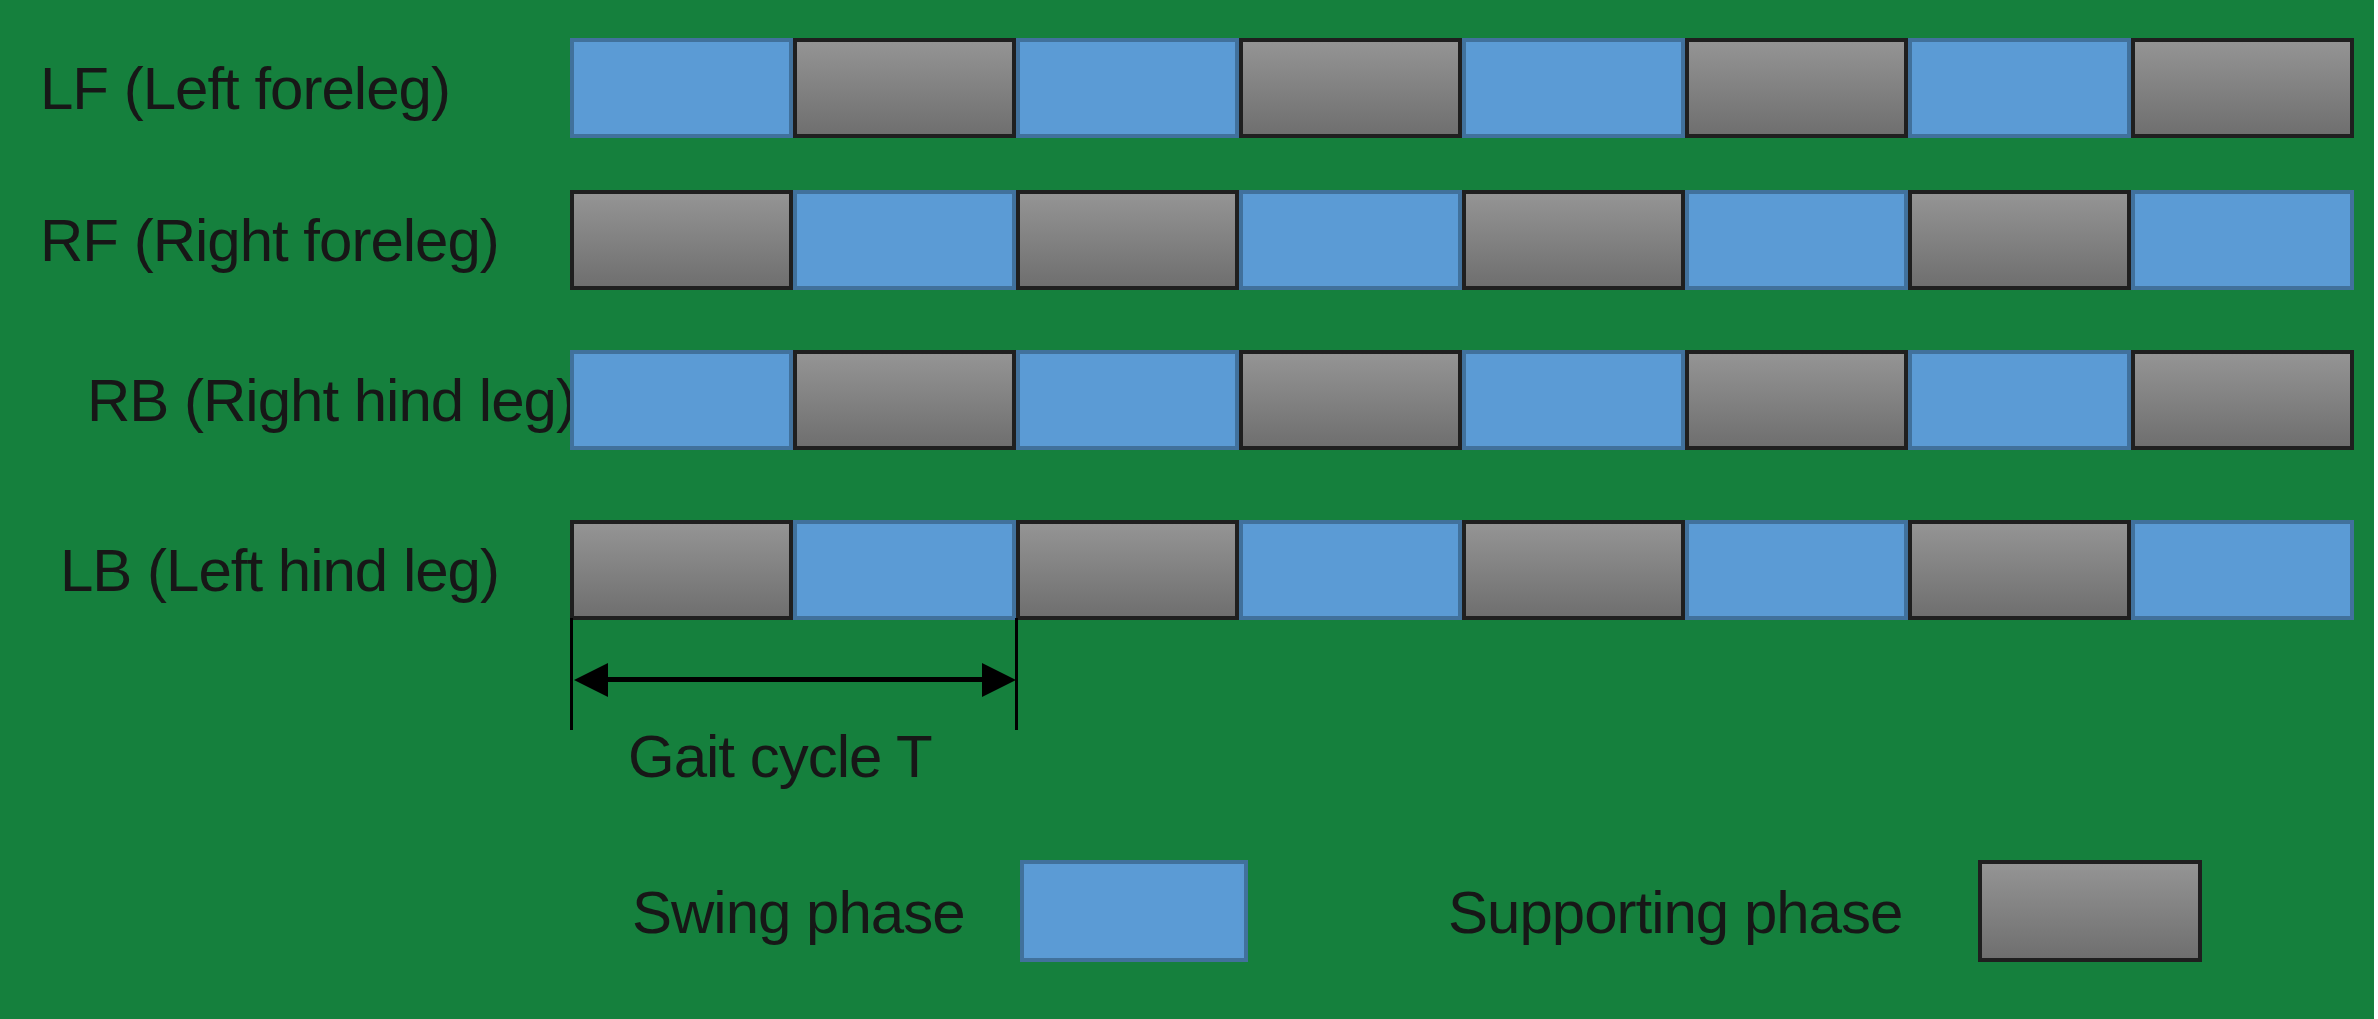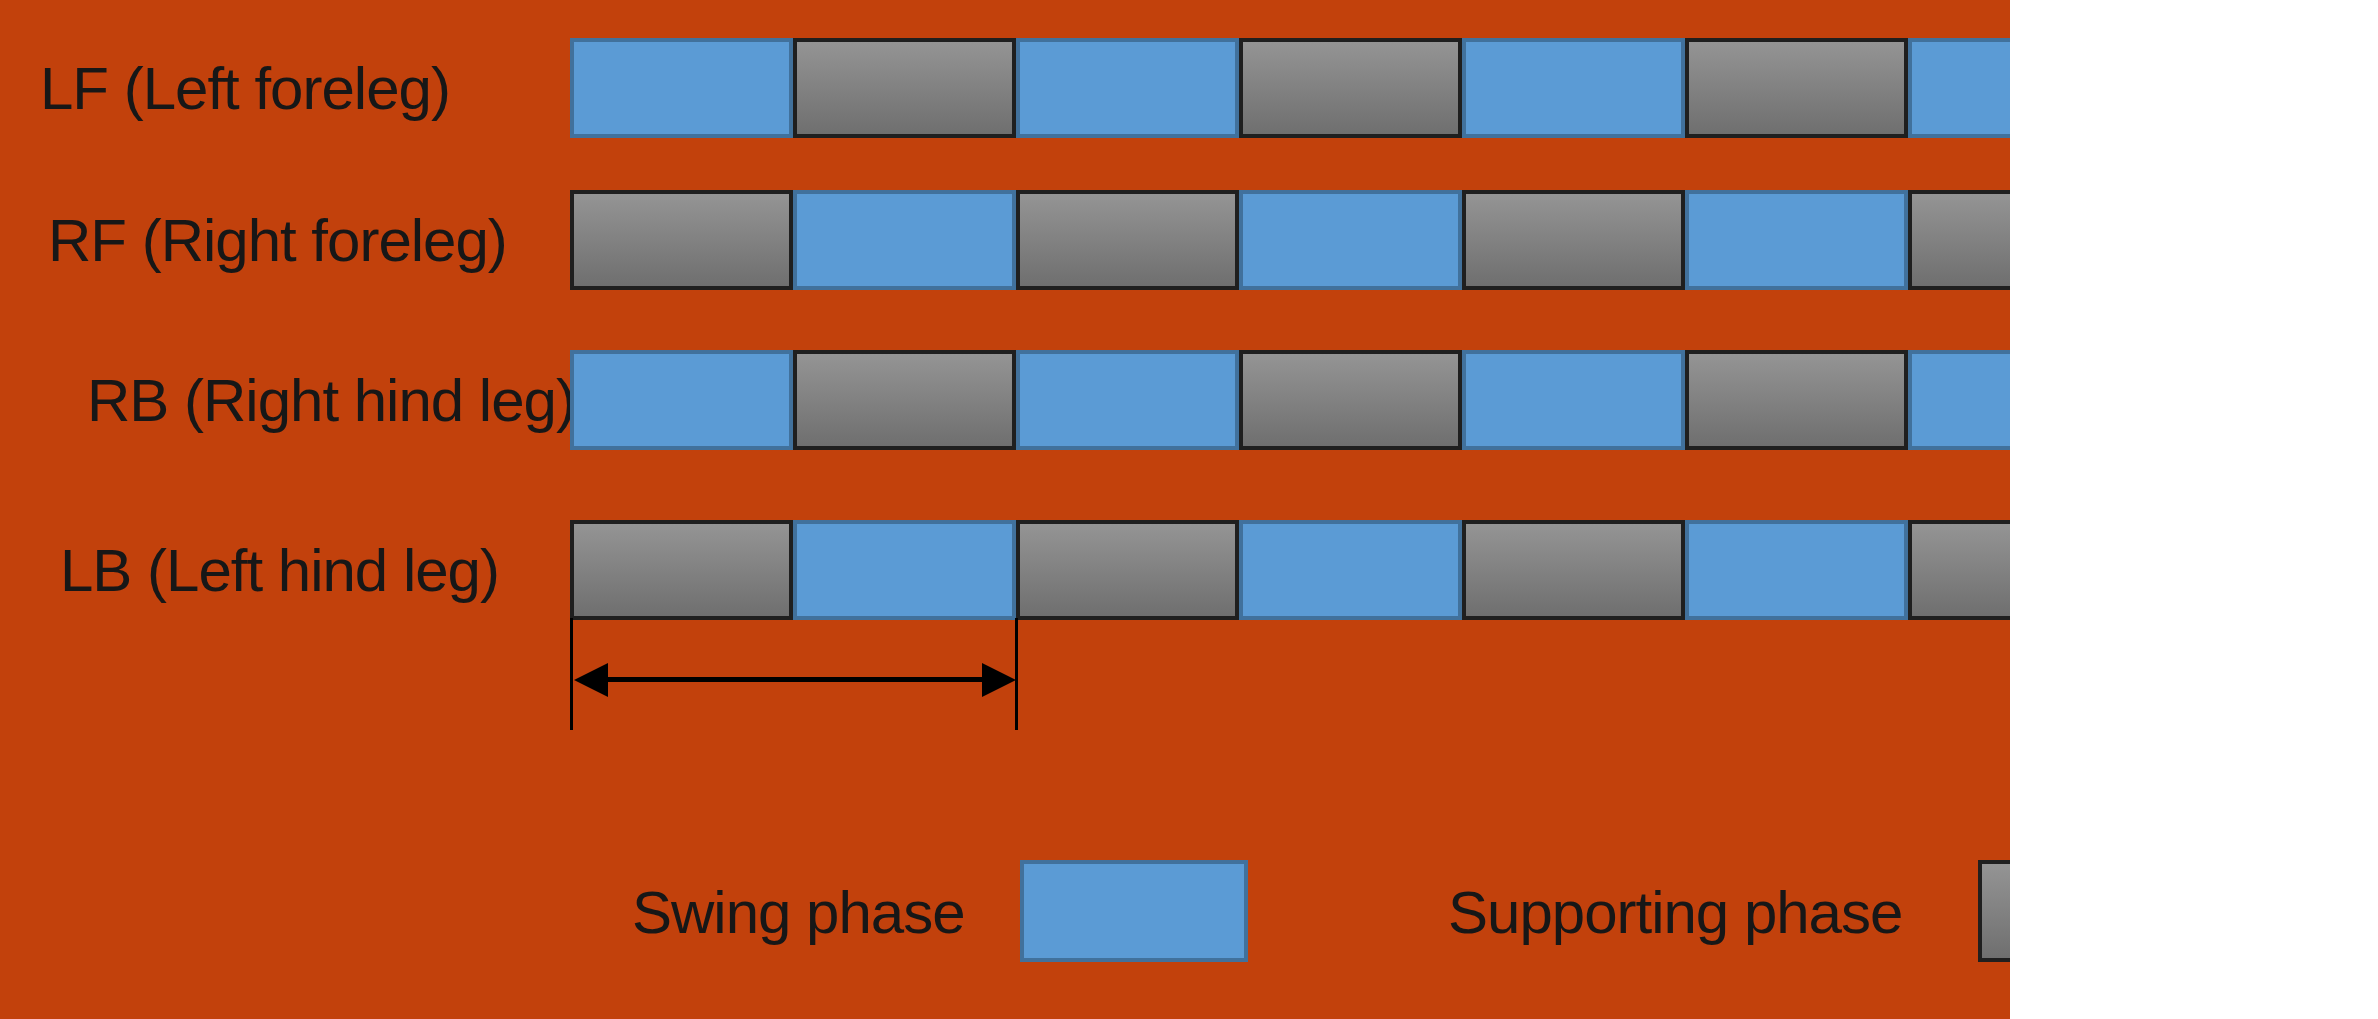--- a/index.html
+++ b/index.html
@@ -1,19 +1,19 @@
 <!DOCTYPE html>
 <html><head>
 <meta charset="utf-8">
 <style>
   html,body{margin:0;padding:0;background:#ffffff;}
   .canvas{
     position:relative;
-    width:2010px;height:1019px;
-    background:#c2410c;
+    width:2374px;height:1019px;
+    background:#15803d;
     font-family:"Liberation Sans", sans-serif;
     color:var(--text,#171717);
     overflow:hidden;
   }
   .row-label{
     position:absolute;
     left:40px;
     width:525px;
     height:100px;
     display:flex;
@@ -97,21 +97,21 @@
       <div class="row-strip" style="top: 38px;">
         <div class="block swing"></div>
         <div class="block support"></div>
         <div class="block swing"></div>
         <div class="block support"></div>
         <div class="block swing"></div>
         <div class="block support"></div>
         <div class="block swing"></div>
         <div class="block support"></div>
       </div>
-      <div class="row-label" style="top: 190px; margin-left: 8px;">RF (Right foreleg)</div>
+      <div class="row-label" style="top: 190px;">RF (Right foreleg)</div>
       <div class="row-strip" style="top: 190px;">
         <div class="block support"></div>
         <div class="block swing"></div>
         <div class="block support"></div>
         <div class="block swing"></div>
         <div class="block support"></div>
         <div class="block swing"></div>
         <div class="block support"></div>
         <div class="block swing"></div>
       </div>
@@ -137,18 +137,19 @@
         <div class="block support"></div>
         <div class="block swing"></div>
       </div>
     </div>
 
   <div class="tick left"></div>
   <div class="tick right"></div>
   <div class="arrow-line"></div>
   <div class="arrow-head left"></div>
   <div class="arrow-head right"></div>
+  <div class="cycle-label">Gait cycle T</div>
 
   <div class="legend-label swing">Swing phase</div>
   <div class="swatch swing"></div>
   <div class="legend-label support">Supporting phase</div>
   <div class="swatch support"></div>
 </div>
 
 </body></html>

